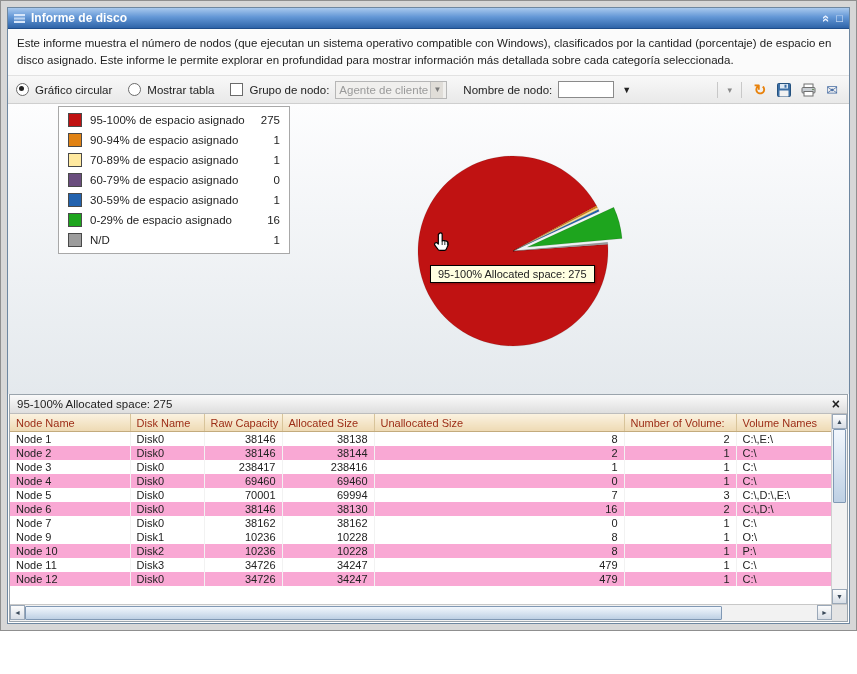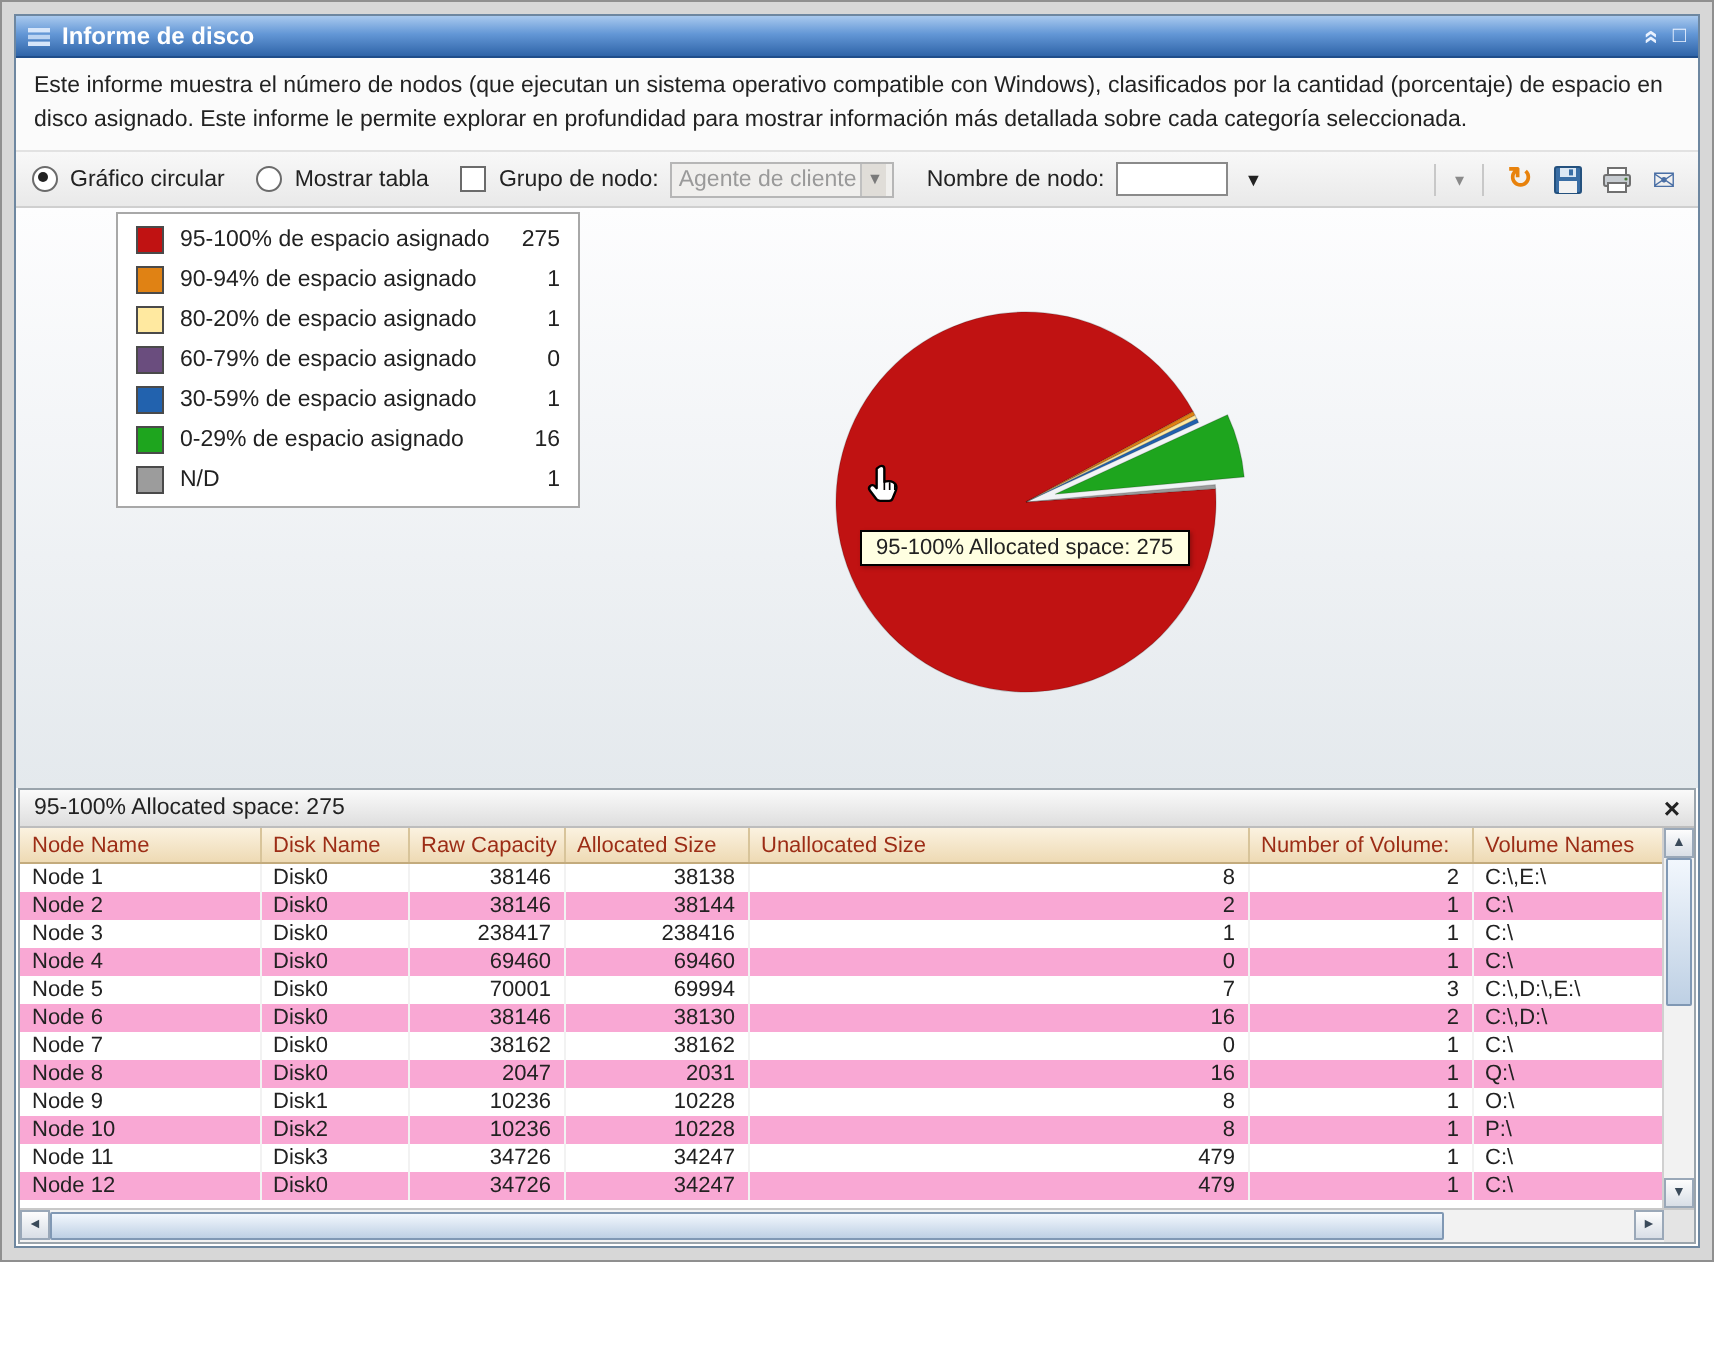--- a/index.html
+++ b/index.html
@@ -150,21 +150,21 @@
             <span class="leg-label">95-100% de espacio asignado</span>
             <span class="leg-value">275</span>
           </div>
           <div class="legend-row">
             <span class="swatch" style="background: rgb(224, 130, 20);"></span>
             <span class="leg-label">90-94% de espacio asignado</span>
             <span class="leg-value">1</span>
           </div>
           <div class="legend-row">
             <span class="swatch" style="background: rgb(255, 233, 160);"></span>
-            <span class="leg-label">80-20% de espacio asignado</span>
+            <span class="leg-label">70-89% de espacio asignado</span>
             <span class="leg-value">1</span>
           </div>
           <div class="legend-row">
             <span class="swatch" style="background: rgb(106, 77, 126);"></span>
             <span class="leg-label">60-79% de espacio asignado</span>
             <span class="leg-value">0</span>
           </div>
           <div class="legend-row">
             <span class="swatch" style="background: rgb(34, 98, 174);"></span>
             <span class="leg-label">30-59% de espacio asignado</span>
@@ -284,29 +284,20 @@
                   </tr>
                   <tr>
                     <td>Node 7</td>
                     <td>Disk0</td>
                     <td class="num">38162</td>
                     <td class="num">38162</td>
                     <td class="num">0</td>
                     <td class="num">1</td>
                     <td>C:\</td>
                   </tr>
-                  <tr class="alt">
-                    <td>Node 8</td>
-                    <td>Disk0</td>
-                    <td class="num">2047</td>
-                    <td class="num">2031</td>
-                    <td class="num">16</td>
-                    <td class="num">1</td>
-                    <td>Q:\</td>
-                  </tr>
                   <tr>
                     <td>Node 9</td>
                     <td>Disk1</td>
                     <td class="num">10236</td>
                     <td class="num">10228</td>
                     <td class="num">8</td>
                     <td class="num">1</td>
                     <td>O:\</td>
                   </tr>
                   <tr class="alt">

